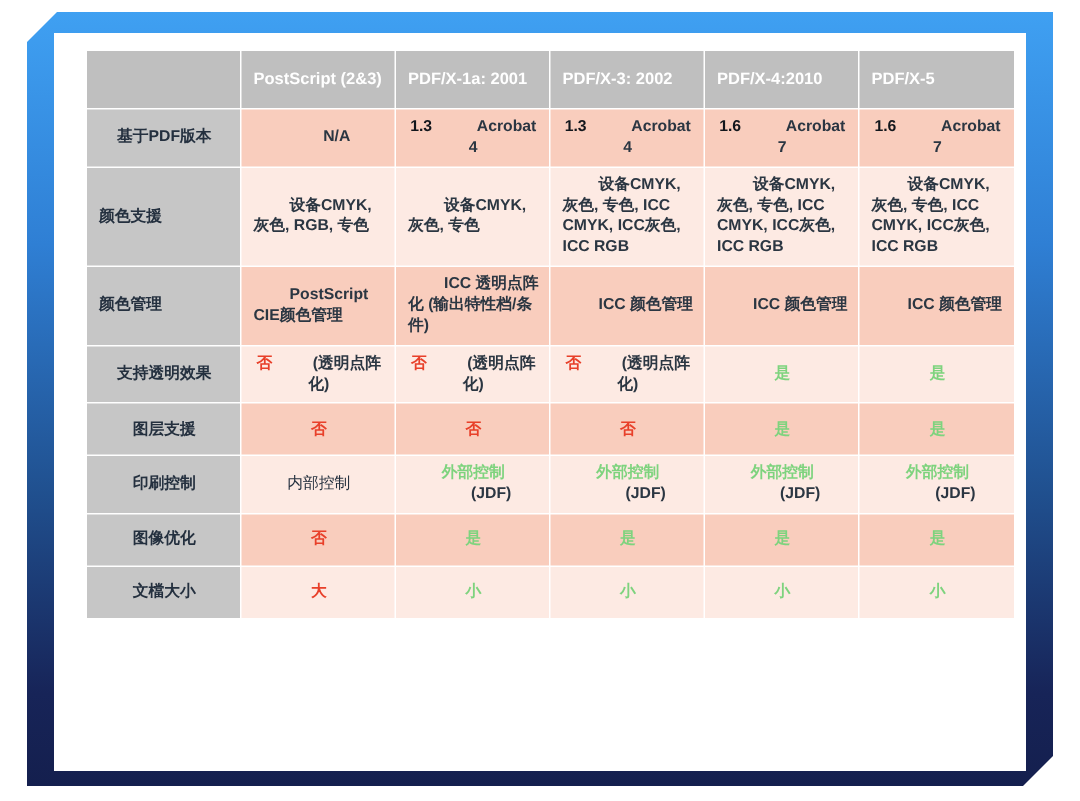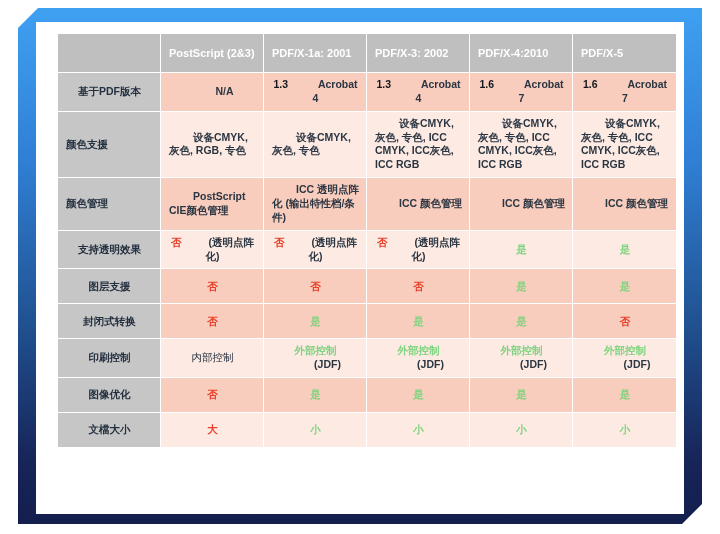--- a/index.html
+++ b/index.html
@@ -194,28 +194,20 @@
           </tr>
           <tr class="r-h">
             <td class="rowlab">图层支援</td>
             <td class="dark"><span class="v-no">否</span></td>
             <td class="dark"><span class="v-no">否</span></td>
             <td class="dark"><span class="v-no">否</span></td>
             <td class="dark"><span class="v-yes">是</span></td>
             <td class="dark"><span class="v-yes">是</span></td>
           </tr>
           <tr class="r-h">
-            <td class="rowlab">封闭式转换</td>
-            <td class="dark"><span class="v-no">否</span></td>
-            <td class="dark"><span class="v-yes">是</span></td>
-            <td class="dark"><span class="v-yes">是</span></td>
-            <td class="dark"><span class="v-yes">是</span></td>
-            <td class="dark"><span class="v-no">否</span></td>
-          </tr>
-          <tr class="r-h">
             <td class="rowlab">印刷控制</td>
             <td class="light"><span class="v-neutral">内部控制</span></td>
             <td class="light"><span class="v-yes">外部控制</span> <span class="v-plain">(JDF)</span></td>
             <td class="light"><span class="v-yes">外部控制</span> <span class="v-plain">(JDF)</span></td>
             <td class="light"><span class="v-yes">外部控制</span> <span class="v-plain">(JDF)</span></td>
             <td class="light"><span class="v-yes">外部控制</span> <span class="v-plain">(JDF)</span></td>
           </tr>
           <tr class="r-h">
             <td class="rowlab">图像优化</td>
             <td class="dark"><span class="v-no">否</span></td>

